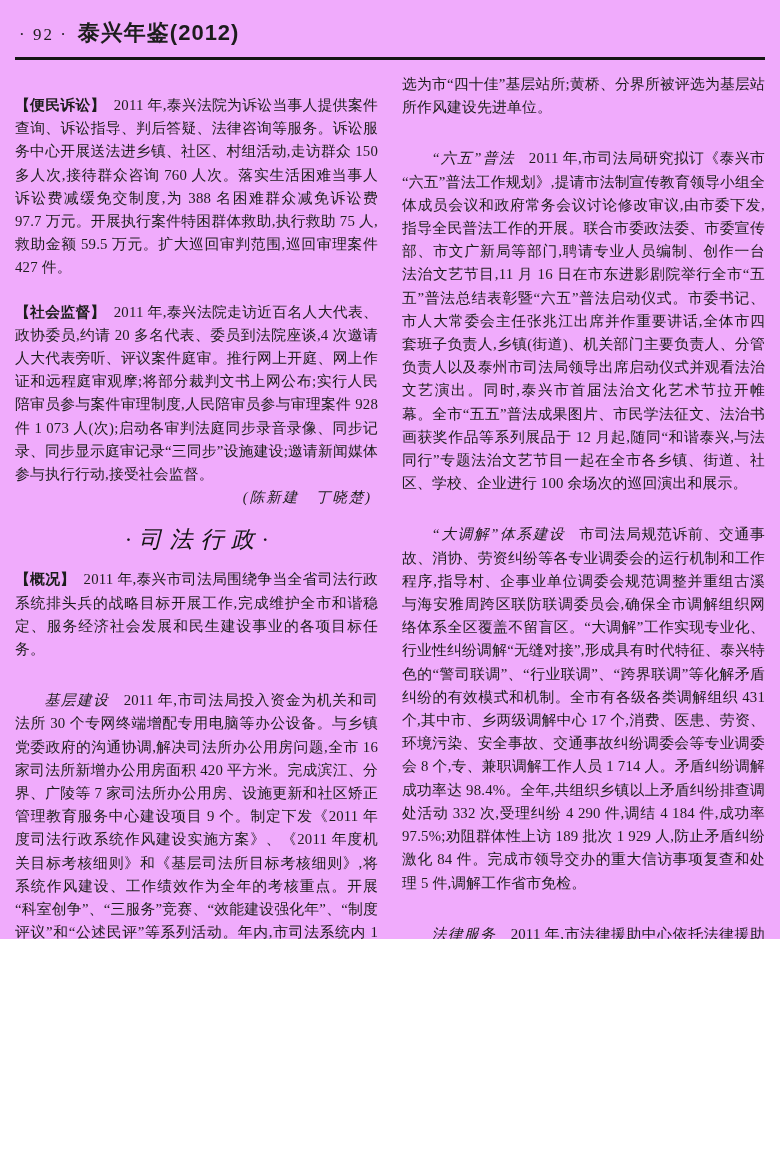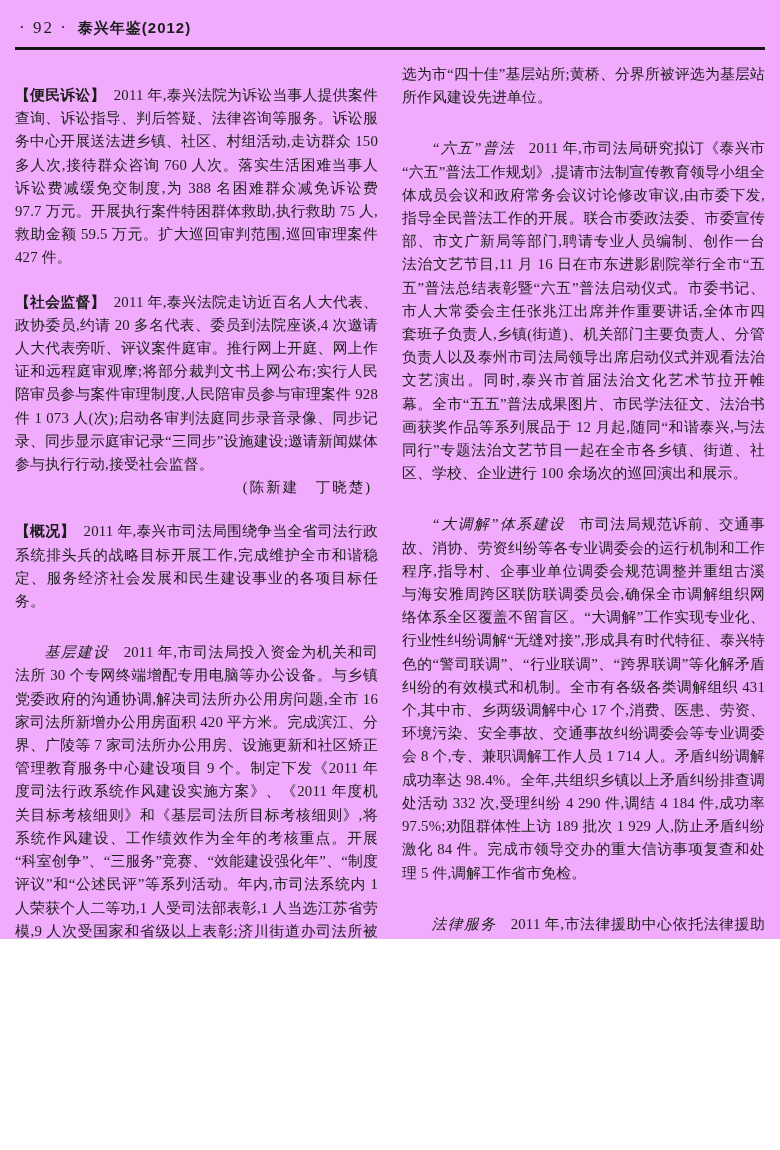--- a/index.html
+++ b/index.html
@@ -22,21 +22,21 @@
   }
   .page-label {
     font-size: 17px;
     letter-spacing: 2px;
     margin-right: 10px;
     white-space: nowrap;
   }
   .book-title {
     font-family: "Liberation Sans", "DejaVu Sans", sans-serif;
     font-weight: bold;
-    font-size: 15px;
+    font-size: 22px;
     letter-spacing: 1px;
   }
   .columns {
     display: flex;
     gap: 24px;
     padding-top: 13px;
   }
   .col { flex: 1 1 0; min-width: 0; }
   .para {
     margin: 0;
@@ -55,20 +55,21 @@
   .sub-heading {
     font-style: italic;
     margin-right: 0.95em;
     letter-spacing: 1px;
   }
   .byline {
     margin: 0;
     font-size: 14.5px;
     line-height: 23.2px;
     text-align: right;
+    font-style: italic;
     padding-right: 6px;
     letter-spacing: 2px;
   }
   .section-heading {
     margin: 15px 0 13px 0;
     font-size: 23px;
     font-weight: normal;
     font-style: italic;
     text-align: center;
     letter-spacing: 0.34em;
@@ -94,20 +95,21 @@
       <p class="para entry">
         <span class="entry-label">【便民诉讼】</span><span>2011 年,泰兴法院为诉讼当事人提供案件查询、诉讼指导、判后答疑、法律咨询等服务。诉讼服务中心开展送法进乡镇、社区、村组活动,走访群众 150 多人次,接待群众咨询 760 人次。落实生活困难当事人诉讼费减缓免交制度,为 388 名困难群众减免诉讼费 97.7 万元。开展执行案件特困群体救助,执行救助 75 人,救助金额 59.5 万元。扩大巡回审判范围,巡回审理案件 427 件。</span>
       </p>
 
       <p class="para entry">
         <span class="entry-label">【社会监督】</span><span>2011 年,泰兴法院走访近百名人大代表、政协委员,约请 20 多名代表、委员到法院座谈,4 次邀请人大代表旁听、评议案件庭审。推行网上开庭、网上作证和远程庭审观摩;将部分裁判文书上网公布;实行人民陪审员参与案件审理制度,人民陪审员参与审理案件 928 件 1 073 人(次);启动各审判法庭同步录音录像、同步记录、同步显示庭审记录“三同步”设施建设;邀请新闻媒体参与执行行动,接受社会监督。</span>
       </p>
 
       <p class="byline">(陈新建　丁晓楚)</p>
 
+      <h2 class="section-heading">·司法行政·</h2>
 
       <p class="para entry">
         <span class="entry-label">【概况】</span><span>2011 年,泰兴市司法局围绕争当全省司法行政系统排头兵的战略目标开展工作,完成维护全市和谐稳定、服务经济社会发展和民生建设事业的各项目标任务。</span>
       </p>
 
       <p class="para sub">
         <span class="sub-heading">基层建设</span><span>2011 年,市司法局投入资金为机关和司法所 30 个专网终端增配专用电脑等办公设备。与乡镇党委政府的沟通协调,解决司法所办公用房问题,全市 16 家司法所新增办公用房面积 420 平方米。完成滨江、分界、广陵等 7 家司法所办公用房、设施更新和社区矫正管理教育服务中心建设项目 9 个。制定下发《2011 年度司法行政系统作风建设实施方案》、《2011 年度机关目标考核细则》和《基层司法所目标考核细则》,将系统作风建设、工作绩效作为全年的考核重点。开展“科室创争”、“三服务”竞赛、“效能建设强化年”、“制度评议”和“公述民评”等系列活动。年内,市司法系统内 1 人荣获个人二等功,1 人受司法部表彰,1 人当选江苏省劳模,9 人次受国家和省级以上表彰;济川街道办司法所被司法部表彰为全国先进司法所,滨江、广陵司法所被省厅表彰为省优司法所;济川、滨江所被评</span>
       </p>
     </div>
 

